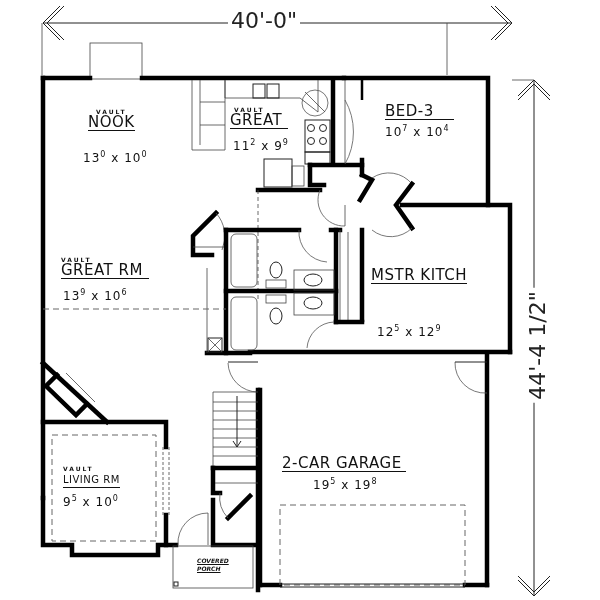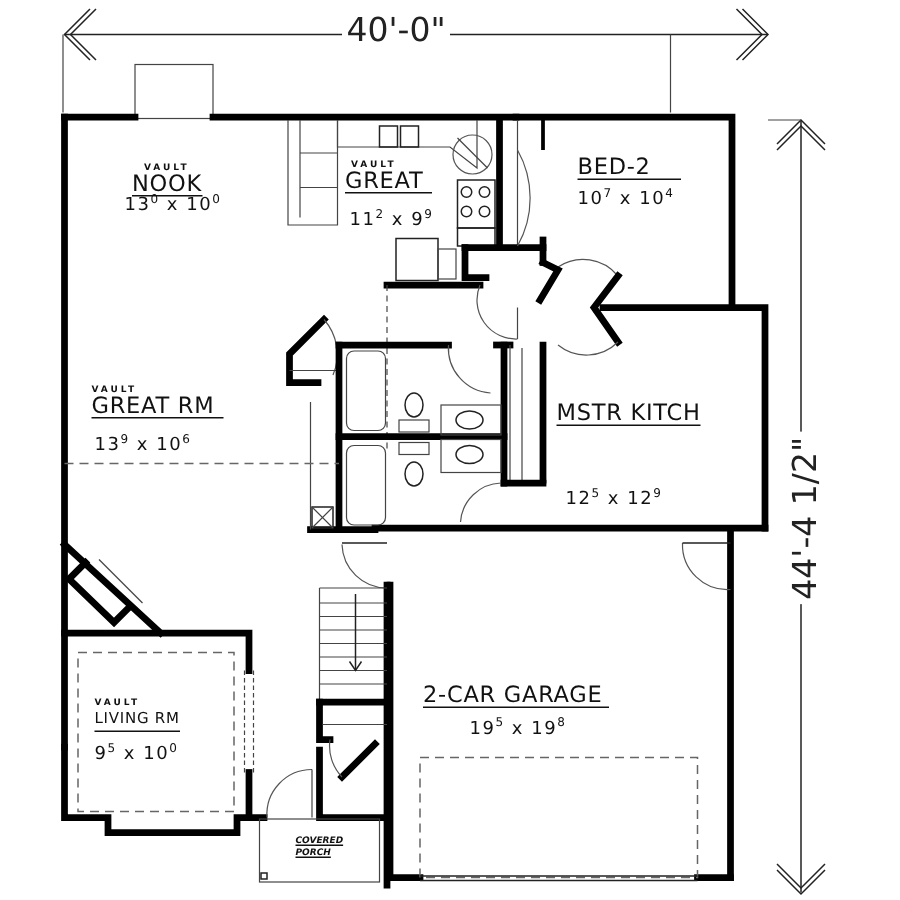--- a/index.html
+++ b/index.html
@@ -196,38 +196,38 @@
   </g>
 </svg>
 
 <div class="dim-top">40'-0"</div>
 <div class="dim-right">44'-4 1/2"</div>
 
 <div class="lbl" style="left:88px; top:108px;">
   <div class="vault" style="margin-left:8px;">VAULT</div>
   <div class="room">NOOK</div>
 </div>
-<div class="lbl dims" style="left:83px; top:128px;">
+<div class="lbl dims" style="left:83px; top:150px;">
   <span>13</span><sup>0</sup>
   <span>x</span>
   <span>10</span><sup>0</sup>
 </div>
 
 <div class="lbl" style="left:230px; top:106px;">
   <div class="vault" style="margin-left:4px;">VAULT</div>
   <div class="room" style="padding-right:6px;">GREAT</div>
 </div>
 <div class="lbl dims" style="left:233px; top:138px;">
   <span>11</span><sup>2</sup>
   <span>x</span>
   <span>9</span><sup>9</sup>
 </div>
 
 <div class="lbl" style="left:385px; top:104px;">
-  <div class="room" style="padding-right:20px;">BED-2</div>
+  <div class="room" style="padding-right:20px;">BED-3</div>
 </div>
 <div class="lbl dims" style="left:385px; top:124px;">
   <span>10</span><sup>7</sup>
   <span>x</span>
   <span>10</span><sup>4</sup>
 </div>
 
 <div class="lbl" style="left:61px; top:256px;">
   <div class="vault">VAULT</div>
   <div class="room" style="padding-right:6px;">GREAT RM</div>

